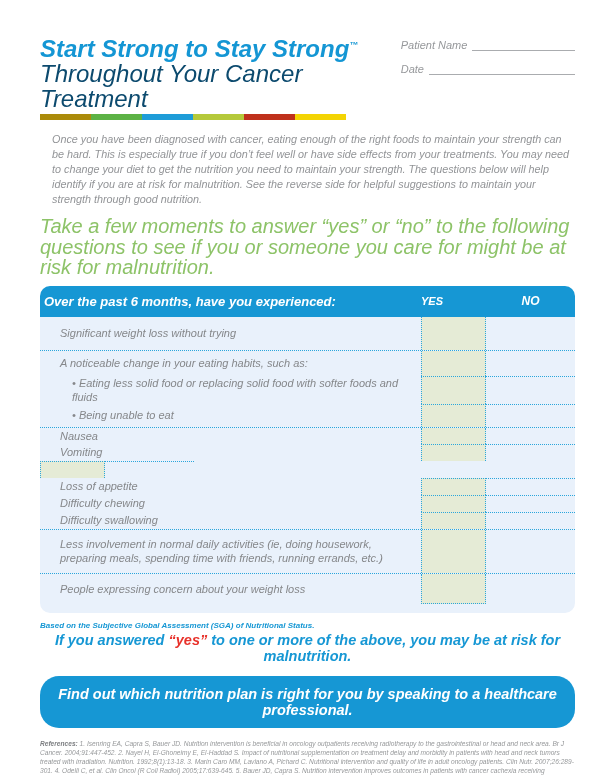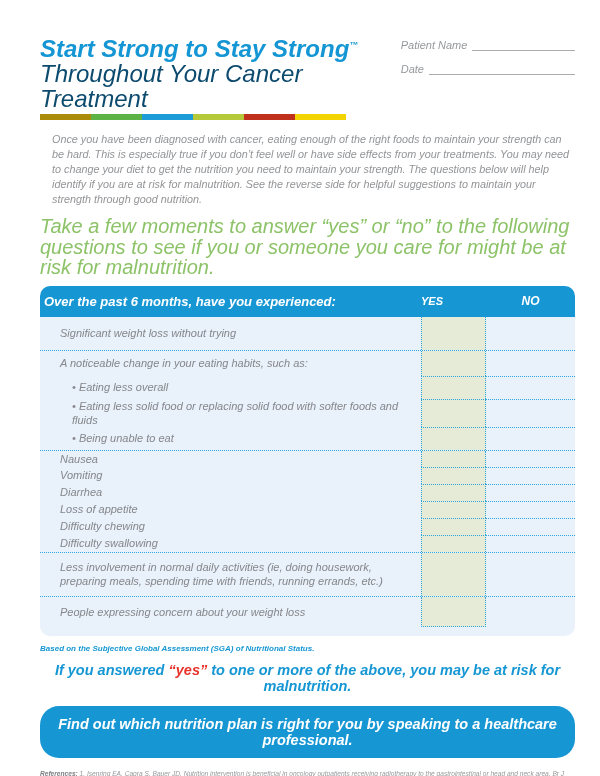--- a/index.html
+++ b/index.html
@@ -36,21 +36,21 @@
   .cell { width:65px; align-self:stretch; background:#e5ebd6; border-left:1px dotted #2aa6dc; border-right:1px dotted #2aa6dc; }
   .nocell { width:89px; align-self:stretch; }
   .sep-full { border-top:1px dotted #2aa6dc; }
   .sep-cols .cell, .sep-cols .nocell { border-top:1px dotted #2aa6dc; }
   .row.last .cell { border-bottom:1px dotted #2aa6dc; }
   .h-tall{min-height:33px} .h-group{min-height:26px} .h-bullet{min-height:23px}
   .h-sym{min-height:17px} .h-two{min-height:44px} .h-last{min-height:31px}
 
   
   .footnote { margin-top:8px; font-size:8px; font-weight:bold; color:#1697d4; }
-  .risk { margin-top:9px; text-align:center; font-size:14.5px; font-weight:bold; color:#1697d4; width:535px; }
+  .risk { margin-top:2px; text-align:center; font-size:14.5px; font-weight:bold; color:#1697d4; width:535px; }
   .risk .hl { color:#e8312a; }
   .banner { margin-top:12px; width:535px; background:#1697d4; border-radius:19px; color:#fff; font-weight:bold; font-size:14.5px; text-align:center; padding:10px 6px; }
   .refs { margin-top:11px; width:535px; font-size:6.6px; line-height:9.2px; color:#96989a; }
   .refs b { color:#7d7f82; }
 </style>
 </head>
 <body>
 
 <div class="page">
 
@@ -93,46 +93,40 @@
         <span class="lbl">Significant weight loss without trying</span>
         <span class="cell"></span>
           <span class="nocell"></span>
       </div>
       <div class="row sep-full h-group">
         <span class="lbl">A noticeable change in your eating habits, such as:</span>
         <span class="cell"></span>
           <span class="nocell"></span>
       </div>
       <div class="row sep-cols indent h-bullet">
-        <span class="lbl">• Eating less overall</span>
-        <span class="cell"></span>
-          <span class="nocell"></span>
-      </div>
-      <div class="row sep-cols indent h-bullet">
         <span class="lbl">• Eating less solid food or replacing solid food with softer foods and fluids</span>
         <span class="cell"></span>
           <span class="nocell"></span>
       </div>
       <div class="row sep-cols indent h-bullet">
         <span class="lbl">• Being unable to eat</span>
         <span class="cell"></span>
           <span class="nocell"></span>
       </div>
       <div class="row sep-full h-sym">
         <span class="lbl">Nausea</span>
         <span class="cell"></span>
           <span class="nocell"></span>
       </div>
       <div class="row sep-cols h-sym">
         <span class="lbl">Vomiting</span>
         <span class="cell"></span>
           <span class="nocell"></span>
       </div>
       <div class="row sep-cols h-sym">
-        <span class="lbl">Diarrhea</span>
         <span class="cell"></span>
           <span class="nocell"></span>
       </div>
       <div class="row sep-cols h-sym">
         <span class="lbl">Loss of appetite</span>
         <span class="cell"></span>
           <span class="nocell"></span>
       </div>
       <div class="row sep-cols h-sym">
         <span class="lbl">Difficulty chewing</span>

